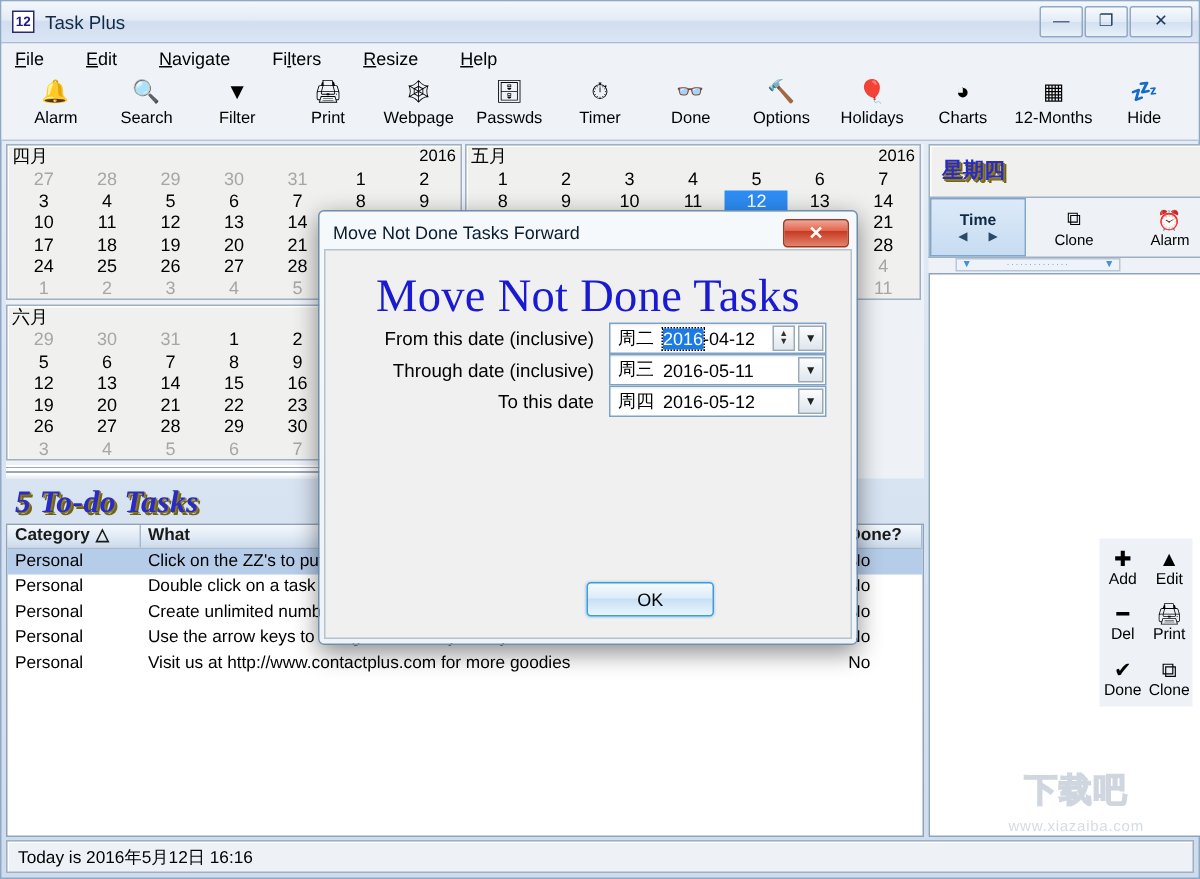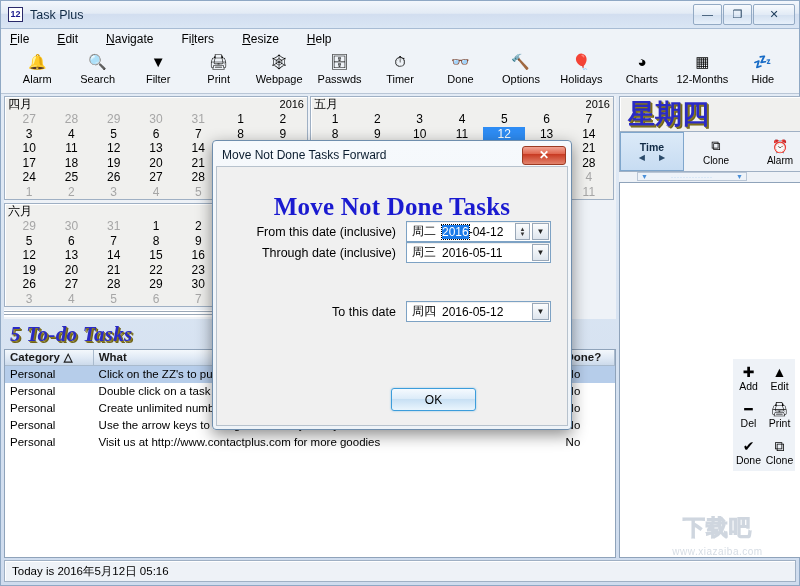--- a/index.html
+++ b/index.html
@@ -135,21 +135,21 @@
   .trow .td { line-height:17px; padding-left:5px; overflow:hidden; white-space:nowrap; }
 
   
   #weekday-box {
     height:36px; flex:0 0 36px; border:1px solid #9fb0c4; background:#f0f0ee;
     display:flex; align-items:center; padding-left:8px;
     box-shadow:inset 1px 1px 0 #fff;
   }
   #weekday-text {
     font-family:"Liberation Serif", serif;
-    font-size:27px; font-weight:bold; color:#2a2ac4;
+    font-size:14px; font-weight:bold; color:#2a2ac4;
     text-shadow:1px 1px 0 #8a7a20, 2px 2px 0 #6f6418;
     text-align:center;
   }
   #right-tools { height:40px; flex:0 0 40px; display:flex; background:#eef2f7; border:1px solid #9fb0c4; border-top:none; }
   .rt {
     width:64px; display:flex; flex-direction:column; align-items:center; justify-content:center;
     font-size:10px; color:#000;
   }
   .rt .ri { height:18px; display:flex; align-items:center; justify-content:center; font-size:13px; }
   .rt.time {
@@ -203,21 +203,21 @@
     border:1px solid #9c3a22; border-radius:3px;
     color:#fff; font-size:12px; font-weight:bold;
     display:flex; align-items:center; justify-content:center;
   }
   #dlg-body {
     flex:1 1 auto; background:#f0f0f0; border:1px solid #b7c2cd;
     display:flex; flex-direction:column; position:relative;
   }
   #dlg-heading {
     font-family:"Liberation Serif", serif;
-    font-size:25px; color:#1a1ad0; text-align:center; margin-top:26px; letter-spacing:0.2px;font-weight:bold;
+    font-size:31px; color:#1a1ad0; text-align:center; margin-top:12px; letter-spacing:0.2px;
   }
   .field-row { display:flex; align-items:center; padding-right:16px; }
   .field-row .flabel { flex:1 1 auto; text-align:right; font-size:12.5px; color:#000; padding-right:10px; }
   .dtp {
     width:145px; height:21px; background:#fff; border:1px solid #7da2c4;
     display:flex; align-items:center; font-size:12px; color:#000; padding-left:5px;
     box-shadow:inset 0 1px 1px rgba(0,0,0,0.07);
   }
   .dtp .wd { margin-right:6px; }
   .dtp .sel-part { background:#1a7ae8; color:#fff; outline:1px dotted #000; }
@@ -606,21 +606,21 @@
         <div class="si">✔</div>
         <div>Done</div>
       </div>
       <div class="sa">
         <div class="si">⧉</div>
         <div>Clone</div>
       </div>
     </div>
 
   <div id="statusbar">
-    <span>Today is 2016年5月12日 05:16</span>
+    <span>Today is 2016年5月12日 16:16</span>
   </div>
 </div>
 
 <div id="watermark">
   <div id="wm-text">下载吧</div>
   <div id="wm-url">www.xiazaiba.com</div>
 </div>
 
 <div id="dialog">
   <div id="dlg-title">
@@ -647,21 +647,21 @@
         </div>
         <div class="field-row">
           <div class="flabel">Through date (inclusive)</div>
           <div class="dtp">
             <span class="wd">周三</span>
             <span>2016</span>
             <span>-05-11</span>
             <div class="drop">▼</div>
           </div>
         </div>
-        <div class="field-row" style="margin-top: 38px;">
+        <div class="field-row" style="">
           <div class="flabel">To this date</div>
           <div class="dtp">
             <span class="wd">周四</span>
             <span>2016</span>
             <span>-05-12</span>
             <div class="drop">▼</div>
           </div>
         </div>
       </div>
     <div id="ok-button">

